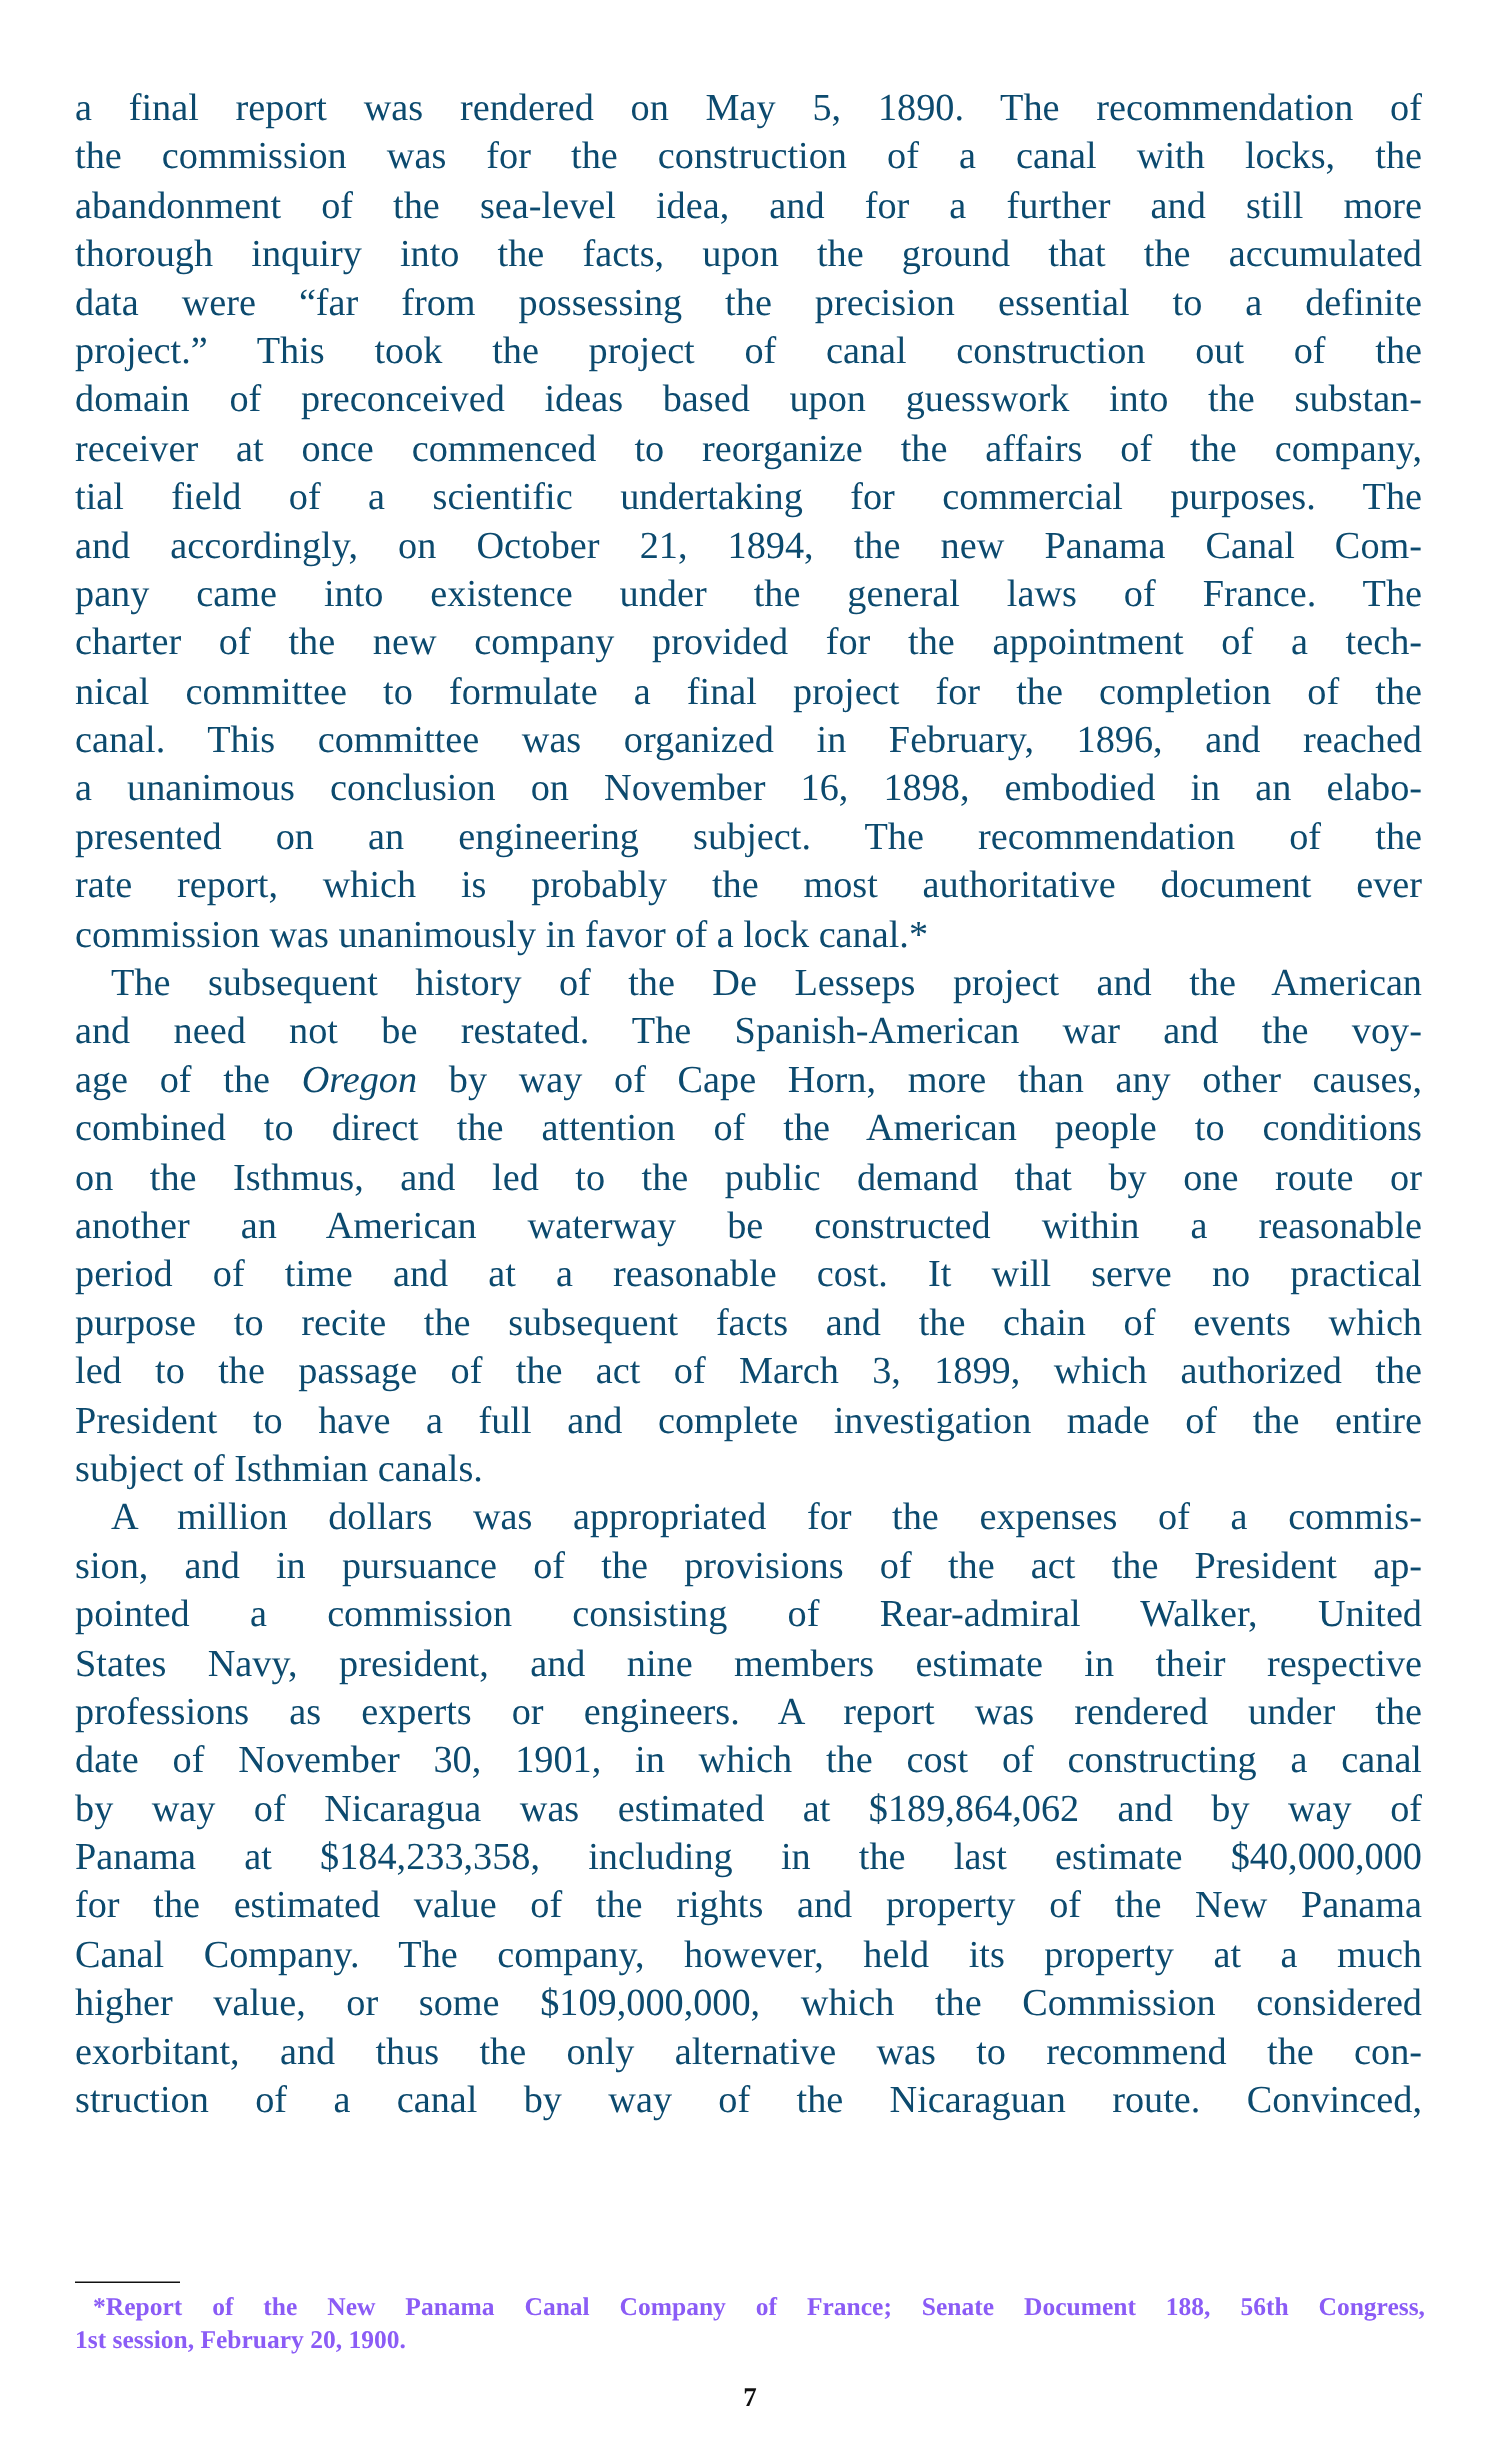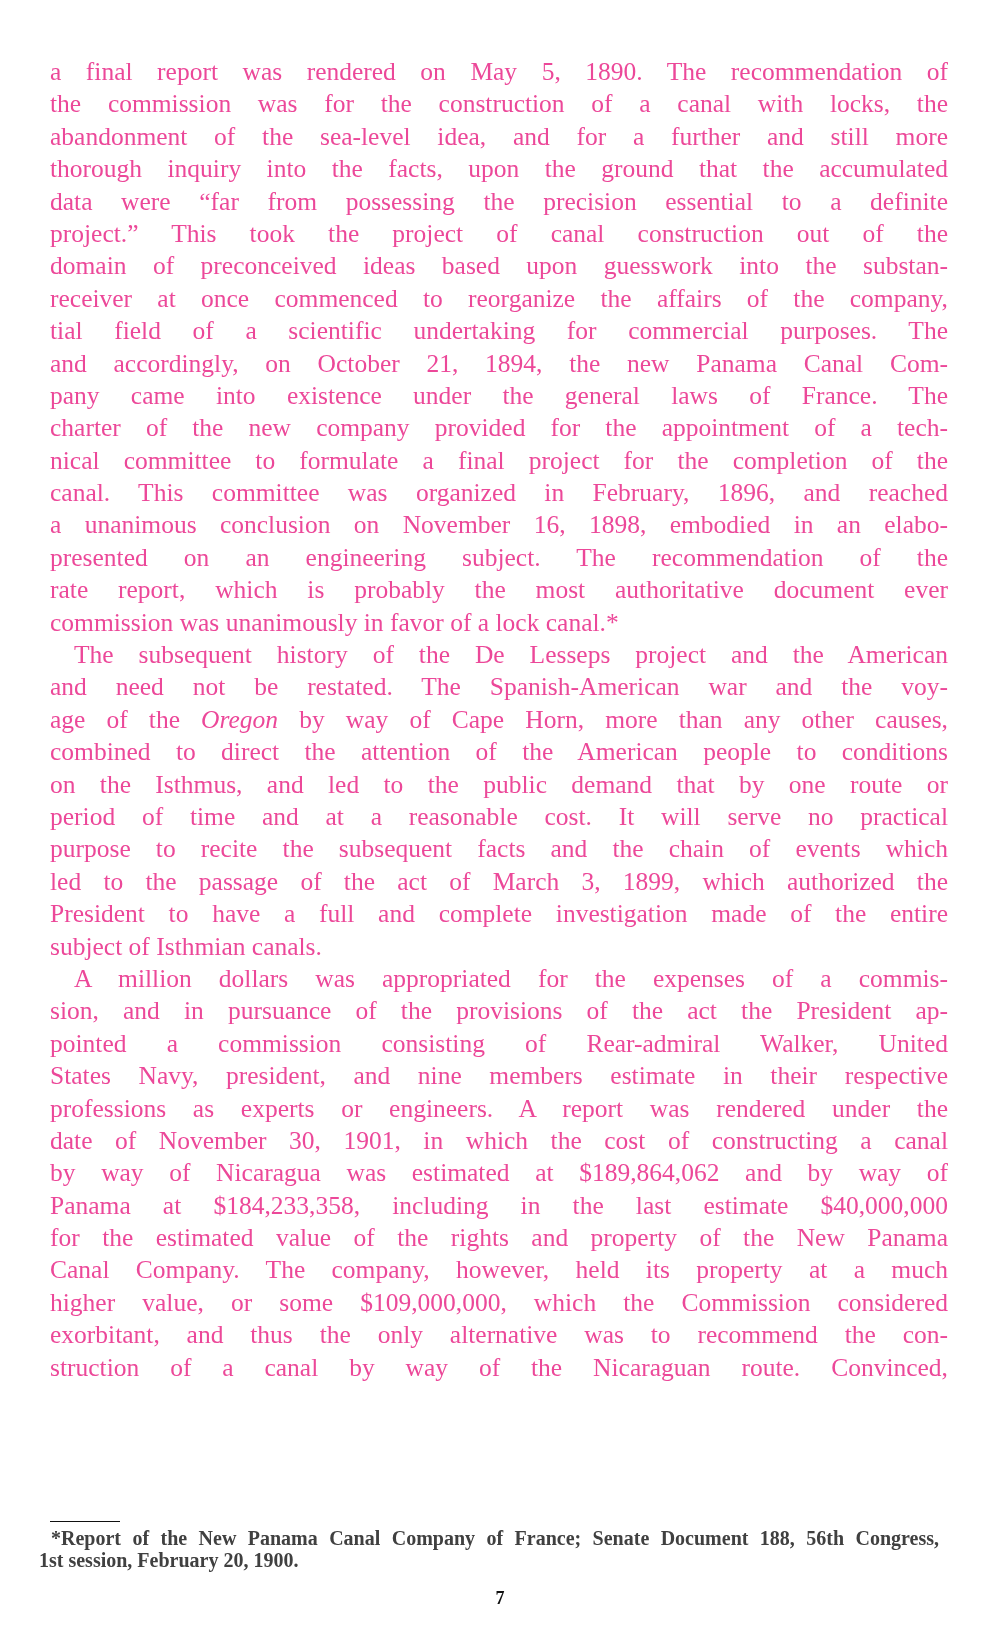--- a/index.html
+++ b/index.html
@@ -1,21 +1,21 @@
 <!DOCTYPE html>
 <html><head>
 <meta charset="utf-8">
 <style>
   html, body { margin: 0; padding: 0; background: #ffffff; }
   body { width: 1000px; height: 1636px; position: relative; overflow: hidden; }
-  .page { position: absolute; left: 50px; top: 56px; width: 898px; color: #ec4899; font-family: "Liberation Serif", "DejaVu Serif", serif; }
+  .page { position: absolute; left: 50px; top: 56px; width: 898px; color: #0c4a6e; font-family: "Liberation Serif", "DejaVu Serif", serif; }
   .line { font-size: 25.5px; line-height: 32.4px; height: 32.4px; white-space: nowrap; text-align: justify; text-align-last: justify; }
   .line.last { text-align-last: left; }
   .footrule { position: absolute; left: 50px; top: 1521px; width: 70px; border-top: 1.6px solid #111; }
-  .footnote { position: absolute; left: 39px; top: 1527px; width: 900px; font-family: "Liberation Serif", serif; font-size: 20px; font-weight: bold; line-height: 22px; color: #404040; }
+  .footnote { position: absolute; left: 50px; top: 1527px; width: 900px; font-family: "Liberation Serif", serif; font-size: 17px; font-weight: bold; line-height: 22px; color: #8b5cf6; }
   .fn-line { white-space: nowrap; text-align: justify; text-align-last: justify; }
   .fn-line.first { padding-left: 12px; }
   .fn-line.last { text-align-last: left; }
   .pageno { position: absolute; left: 0; width: 1000px; top: 1588px; text-align: center; font-family: "Liberation Serif", serif; font-size: 18px; font-weight: bold; color: #111; }
   em { font-style: italic; }
 </style>
 </head>
 <body>
 
 <div class="page">
@@ -39,20 +39,21 @@
     <div class="line">rate report, which is probably the most authoritative document ever</div>
     <div class="line last">commission was unanimously in favor of a lock canal.*</div>
   </div>
 
   <div>
     <div class="line" style="padding-left:24px">The subsequent history of the De Lesseps project and the American</div>
     <div class="line">and need not be restated.  The Spanish-American war and the voy-</div>
     <div class="line"><span style="white-space:pre">age of the </span><em>Oregon</em><span style="white-space:pre"> by way of Cape Horn, more than any other causes,</span></div>
     <div class="line">combined to direct the attention of the American people to conditions</div>
     <div class="line">on the Isthmus, and led to the public demand that by one route or</div>
+    <div class="line">another an American waterway be constructed within a reasonable</div>
     <div class="line">period of time and at a reasonable cost.  It will serve no practical</div>
     <div class="line">purpose to recite the subsequent facts and the chain of events which</div>
     <div class="line">led to the passage of the act of March 3, 1899, which authorized the</div>
     <div class="line">President to have a full and complete investigation made of the entire</div>
     <div class="line last">subject of Isthmian canals.</div>
   </div>
 
   <div>
     <div class="line" style="padding-left:24px">A million dollars was appropriated for the expenses of a commis-</div>
     <div class="line">sion, and in pursuance of the provisions of the act the President ap-</div>

